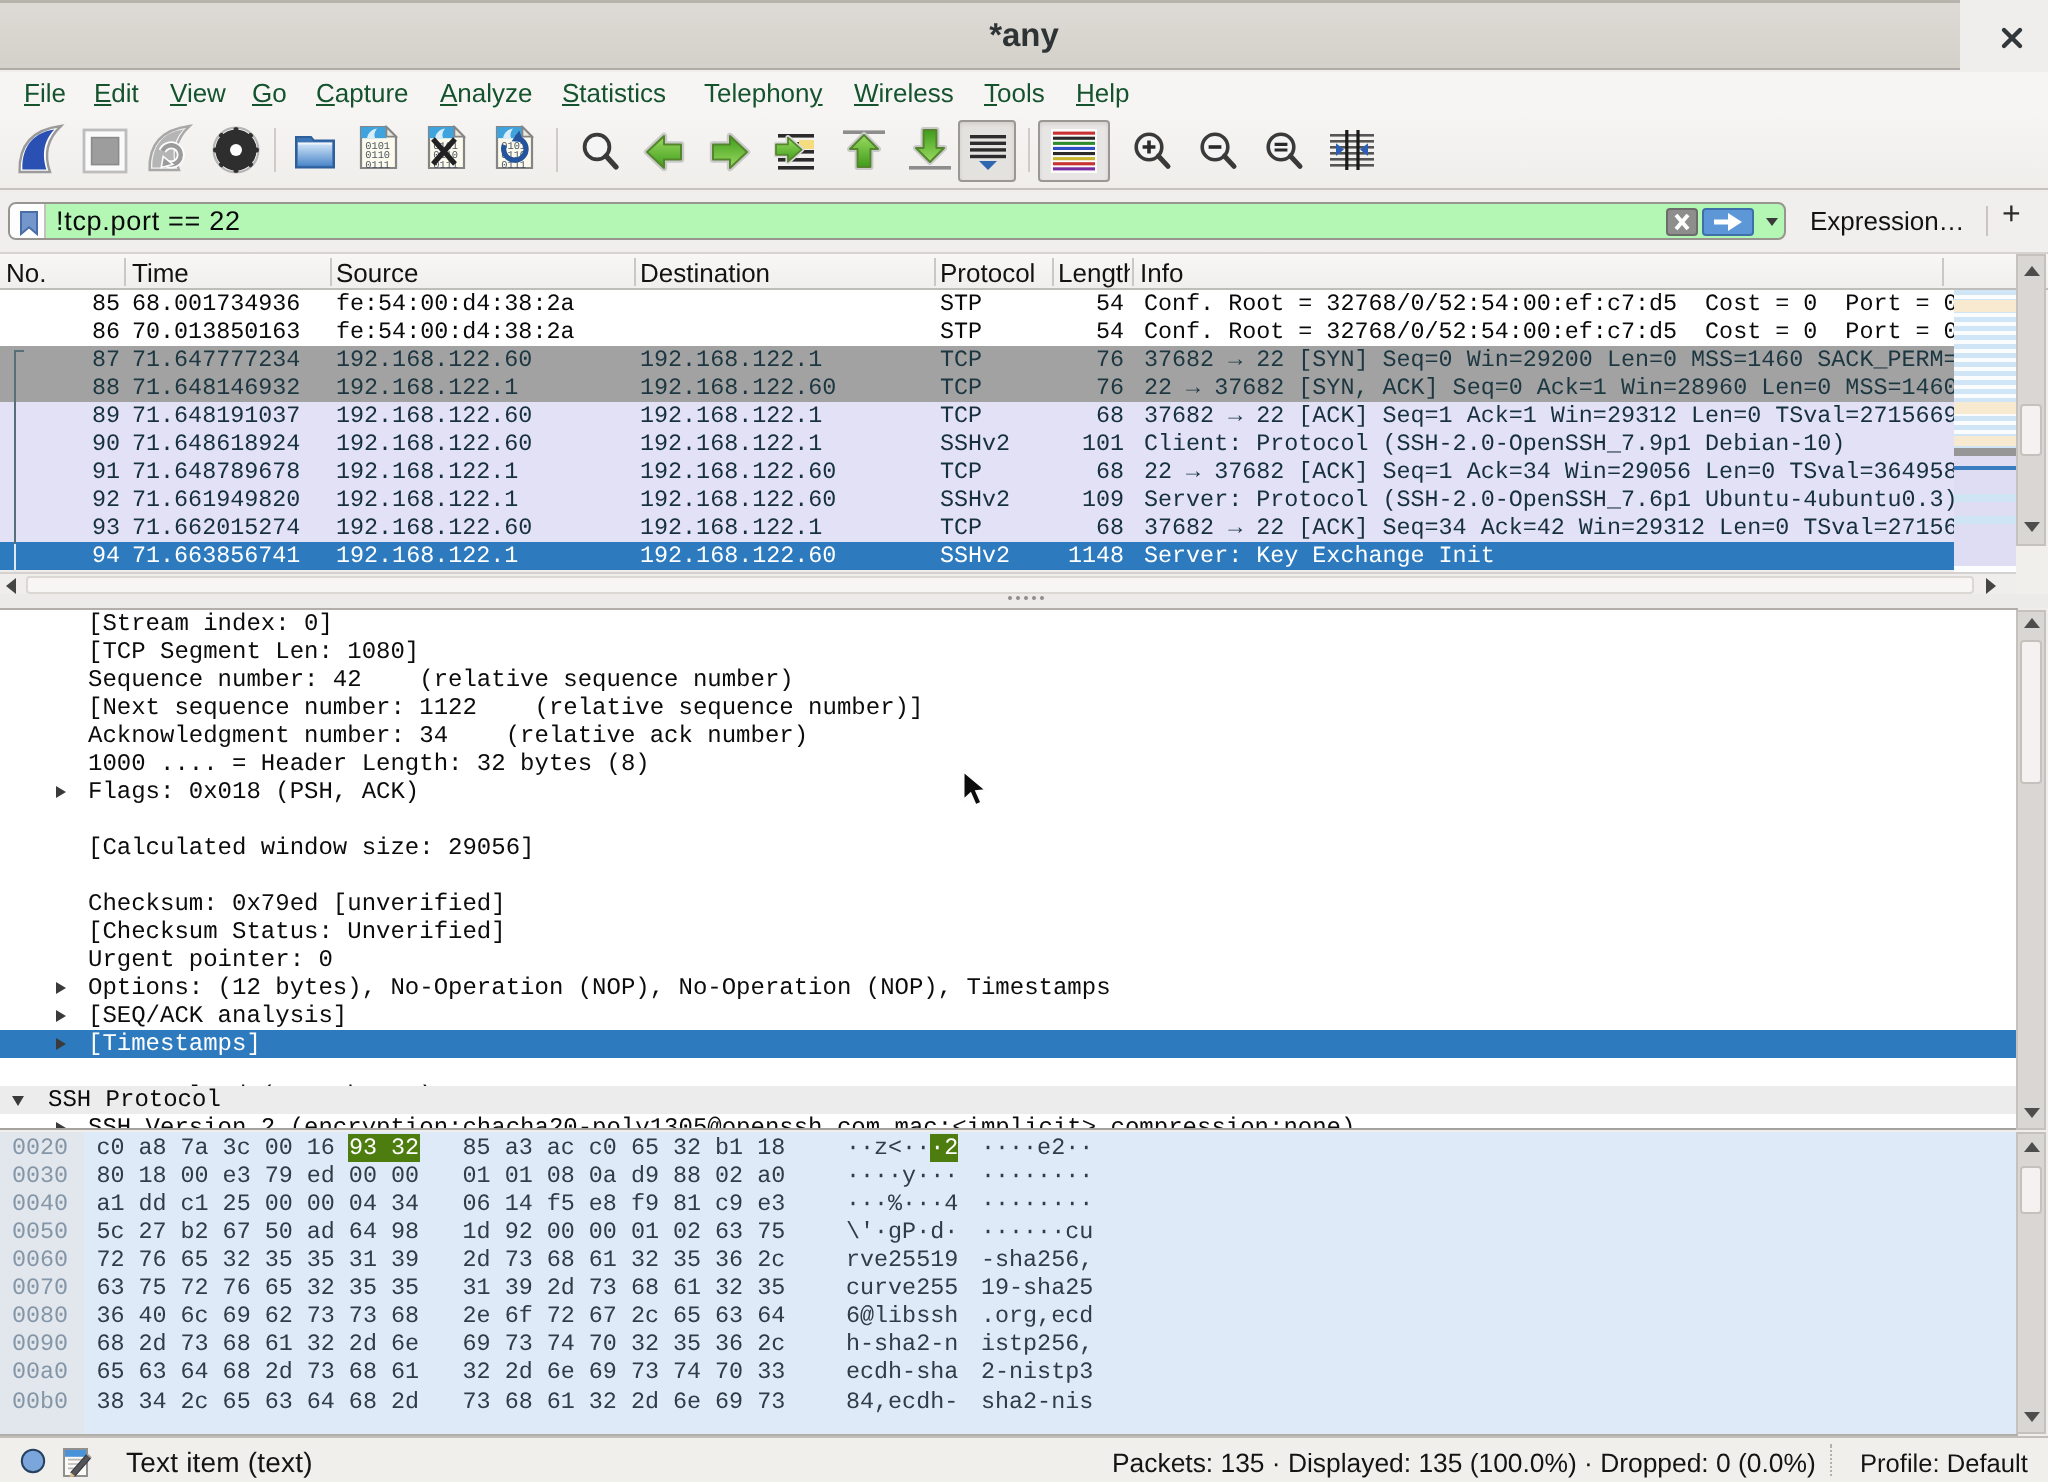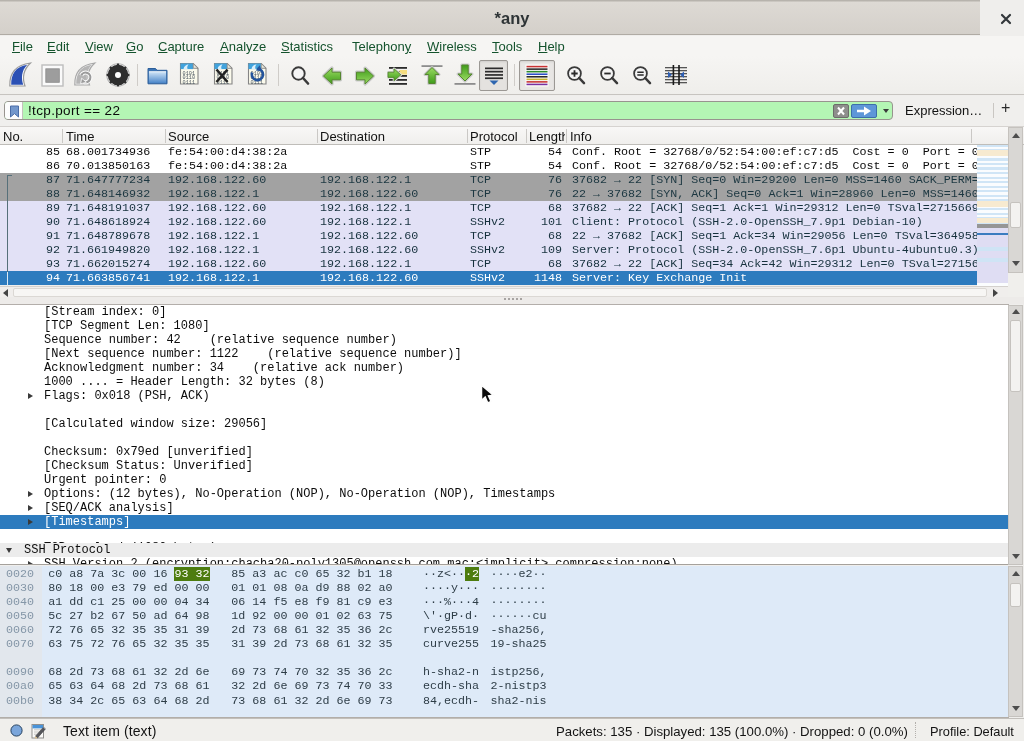--- a/index.html
+++ b/index.html
@@ -398,20 +398,21 @@
  <div class="arr dn" style="top:248px"></div>
 </div>
 <div id="hexpane">
 <div id="hexgutter"></div>
 <div class="hxrow" style="top:1.0px"><span class="hoff">0020</span><span class="hg" style="left:48.2px">c0 a8 7a 3c 00 16 <span class="hxsel">93 32</span></span><span class="hg" style="left:231.3px">85 a3 ac c0 65 32 b1 18</span><span class="hg" style="left:423px">··z&lt;··<span class="hxsel">·2</span></span><span class="hg" style="left:490.5px">····e2··</span></div>
 <div class="hxrow" style="top:15.0px"><span class="hoff">0030</span><span class="hg" style="left:48.2px">80 18 00 e3 79 ed 00 00</span><span class="hg" style="left:231.3px">01 01 08 0a d9 88 02 a0</span><span class="hg" style="left:423px">····y···</span><span class="hg" style="left:490.5px">········</span></div>
 <div class="hxrow" style="top:29.1px"><span class="hoff">0040</span><span class="hg" style="left:48.2px">a1 dd c1 25 00 00 04 34</span><span class="hg" style="left:231.3px">06 14 f5 e8 f9 81 c9 e3</span><span class="hg" style="left:423px">···%···4</span><span class="hg" style="left:490.5px">········</span></div>
 <div class="hxrow" style="top:43.1px"><span class="hoff">0050</span><span class="hg" style="left:48.2px">5c 27 b2 67 50 ad 64 98</span><span class="hg" style="left:231.3px">1d 92 00 00 01 02 63 75</span><span class="hg" style="left:423px">\'·gP·d·</span><span class="hg" style="left:490.5px">······cu</span></div>
 <div class="hxrow" style="top:57.2px"><span class="hoff">0060</span><span class="hg" style="left:48.2px">72 76 65 32 35 35 31 39</span><span class="hg" style="left:231.3px">2d 73 68 61 32 35 36 2c</span><span class="hg" style="left:423px">rve25519</span><span class="hg" style="left:490.5px">-sha256,</span></div>
 <div class="hxrow" style="top:71.2px"><span class="hoff">0070</span><span class="hg" style="left:48.2px">63 75 72 76 65 32 35 35</span><span class="hg" style="left:231.3px">31 39 2d 73 68 61 32 35</span><span class="hg" style="left:423px">curve255</span><span class="hg" style="left:490.5px">19-sha25</span></div>
+<div class="hxrow" style="top:85.3px"><span class="hoff">0080</span><span class="hg" style="left:48.2px">36 40 6c 69 62 73 73 68</span><span class="hg" style="left:231.3px">2e 6f 72 67 2c 65 63 64</span><span class="hg" style="left:423px">6@libssh</span><span class="hg" style="left:490.5px">.org,ecd</span></div>
 <div class="hxrow" style="top:99.4px"><span class="hoff">0090</span><span class="hg" style="left:48.2px">68 2d 73 68 61 32 2d 6e</span><span class="hg" style="left:231.3px">69 73 74 70 32 35 36 2c</span><span class="hg" style="left:423px">h-sha2-n</span><span class="hg" style="left:490.5px">istp256,</span></div>
 <div class="hxrow" style="top:113.4px"><span class="hoff">00a0</span><span class="hg" style="left:48.2px">65 63 64 68 2d 73 68 61</span><span class="hg" style="left:231.3px">32 2d 6e 69 73 74 70 33</span><span class="hg" style="left:423px">ecdh-sha</span><span class="hg" style="left:490.5px">2-nistp3</span></div>
 <div class="hxrow" style="top:127.5px"><span class="hoff">00b0</span><span class="hg" style="left:48.2px">38 34 2c 65 63 64 68 2d</span><span class="hg" style="left:231.3px">73 68 61 32 2d 6e 69 73</span><span class="hg" style="left:423px">84,ecdh-</span><span class="hg" style="left:490.5px">sha2-nis</span></div>
 </div>
 <div class="sbv" style="left:1008px;top:566px;height:151px">
  <div class="arr up" style="top:4px"></div>
  <div class="sbthumb" style="top:16px;height:24px"></div>
  <div class="arr dn" style="top:139px"></div>
 </div>
 <div id="status">

